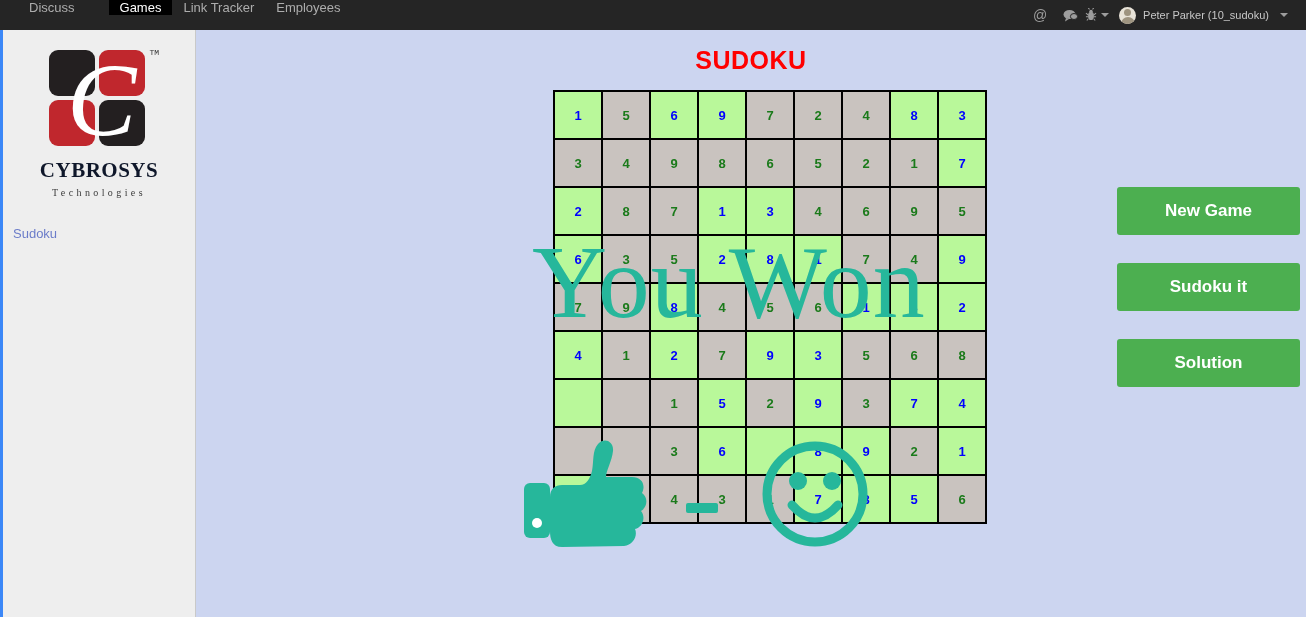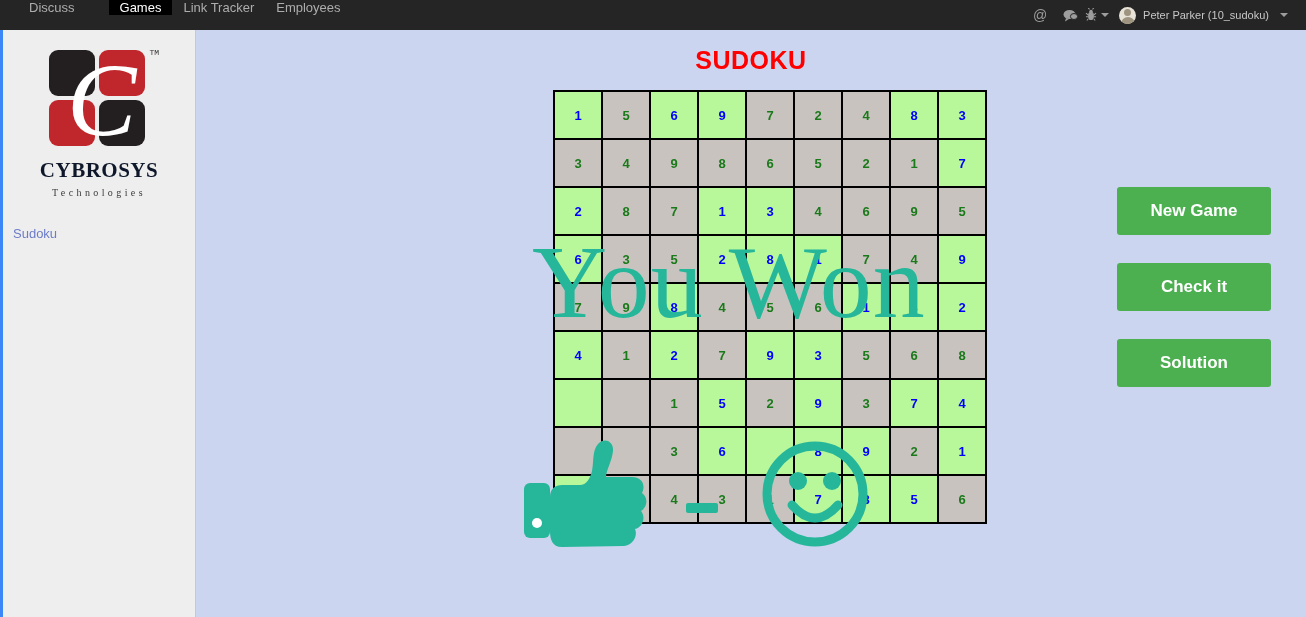--- a/index.html
+++ b/index.html
@@ -176,21 +176,21 @@
   
   .btn-col {
     position: absolute;
     left: 921px; 
     top: 112px;
     display: flex;
     flex-direction: column;
     gap: 28px;
   }
   .gbtn {
-    width: 154px; height: 48px;
+    width: 183px; height: 48px;
     background: #4caf50;
     color: #ffffff;
     border: none;
     border-radius: 3px;
     font-family: "Liberation Sans", sans-serif;
     font-weight: bold;
     font-size: 17px;
     cursor: pointer;
   }
 
@@ -380,21 +380,21 @@
               <td class="filled">7</td>
               <td class="filled">8</td>
               <td class="filled">5</td>
               <td class="fixed">6</td>
             </tr>
           </tbody>
       </table>
 
       <div class="btn-col" id="btnCol">
           <button class="gbtn">New Game</button>
-          <button class="gbtn">Check it</button>
+          <button class="gbtn">Sudoku it</button>
           <button class="gbtn">Solution</button>
         </div>
 
       <div class="overlay">
         <div class="won-text">You Won</div>
 
         <svg class="thumb" viewBox="0 0 130 115">
           <rect x="0" y="48" width="26" height="55" rx="6" fill="#26b79b"></rect>
           <circle cx="13" cy="88" r="5" fill="#fff"></circle>
           <path d="M38 112 C28 112 26 104 26 96 L26 62 C26 54 31 50 38 50

